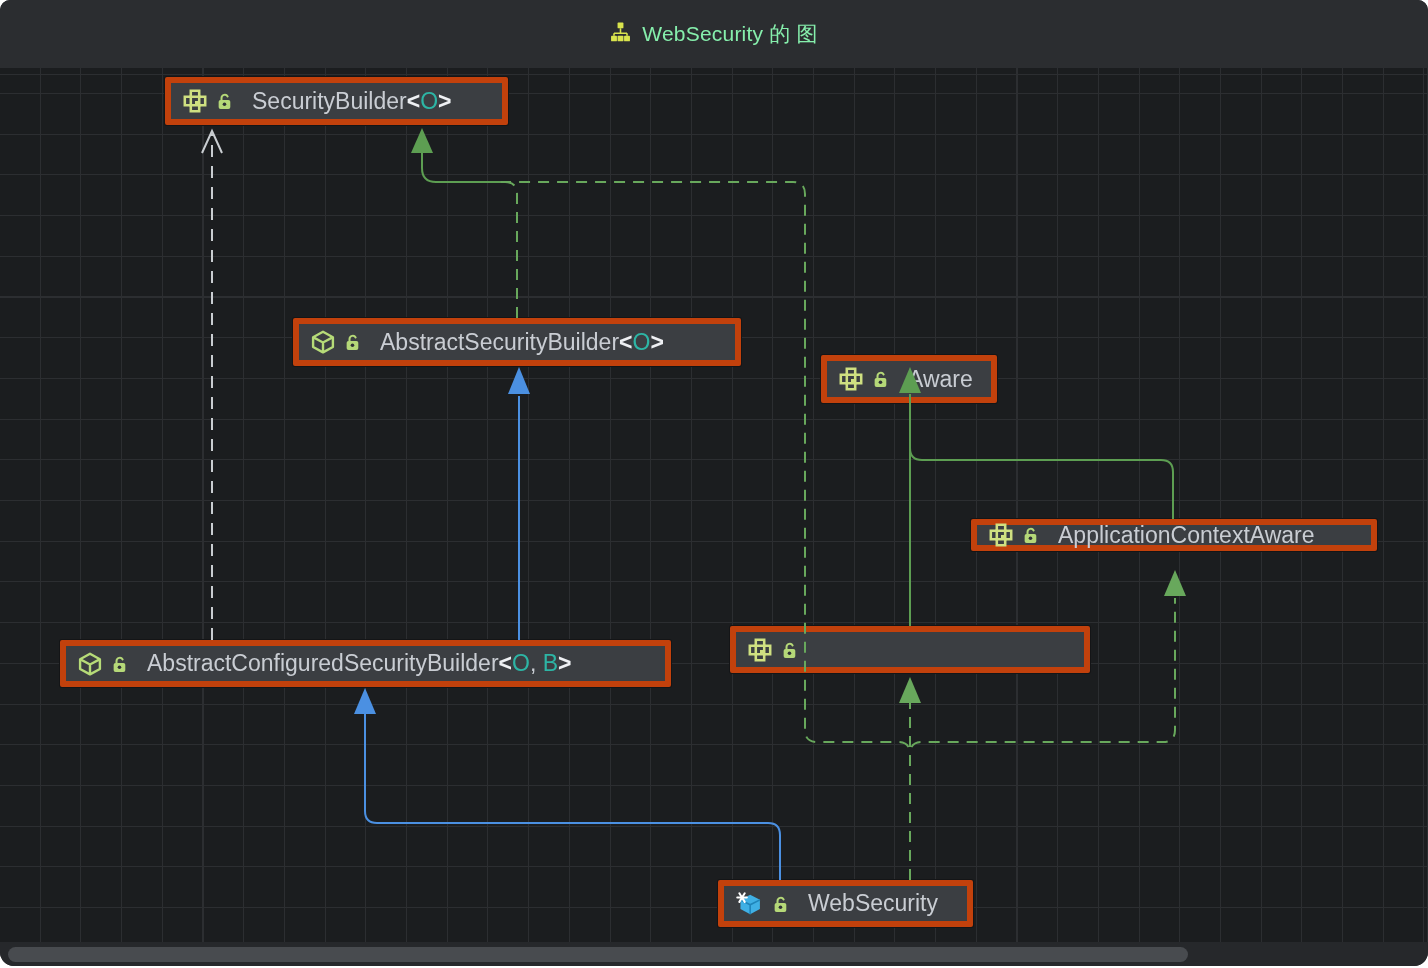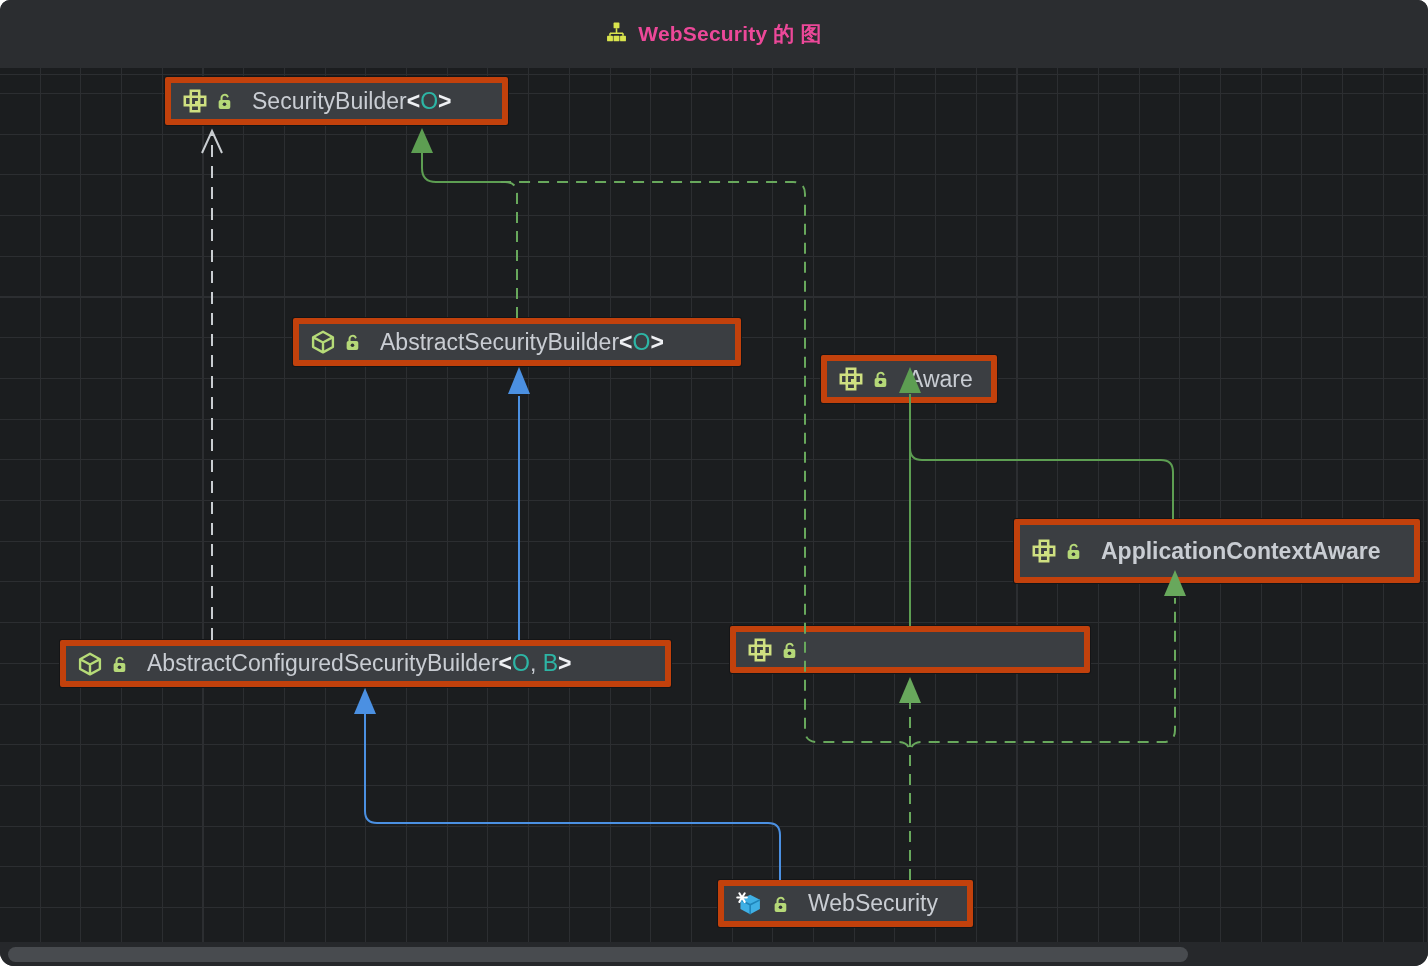--- a/index.html
+++ b/index.html
@@ -2,21 +2,21 @@
 <html><head>
 <meta charset="utf-8">
 <style>
   html,body{margin:0;padding:0;background:#ffffff;width:1428px;height:968px;overflow:hidden;
     font-family:"Liberation Sans","DejaVu Sans",sans-serif;}
   .window{position:relative;width:1428px;height:966px;background:#2b2d30;
     border-radius:10px 10px 14px 14px;overflow:hidden;}
   
   .titlebar{position:absolute;left:0;top:0;right:0;height:68px;background:#2b2d30;
     display:flex;align-items:center;justify-content:center;gap:11px;z-index:5;}
-  .titlebar .t{color:#ec4899;font-size:21px;font-weight:700;letter-spacing:.2px;}
+  .titlebar .t{color:#86efac;font-size:21px;font-weight:400;letter-spacing:.2px;}
   
   .canvas{position:absolute;left:0;right:0;top:68px;bottom:24px;background-color:#1b1d1f;
     background-image:
       repeating-linear-gradient(to right, #2c2e31 0 1px, transparent 1px 40.7px),
       repeating-linear-gradient(to bottom, #2c2e31 0 1px, transparent 1px 40.7px);
     background-position:-1px 25px;z-index:1;}
   .watermark{position:absolute;left:22px;top:892px;font-size:24px;font-weight:600;
     color:#45484d;z-index:2;letter-spacing:.3px;}
   
   .layer{position:absolute;inset:0;z-index:3;}
@@ -94,21 +94,21 @@
         </span>
         <span class="icon lock">
           <svg width="16" height="18" viewBox="0 0 15 17">
             <rect x="1.5" y="7.5" width="11" height="8.5" rx="1.8" fill="#b5d878"></rect>
             <circle cx="7" cy="11.5" r="1.7" fill="#2f3236"></circle>
             <path d="M4.2 7.5 V5.6 A3.1 3.1 0 0 1 10 4.2" fill="none" stroke="#b5d878" stroke-width="1.9" stroke-linecap="round"></path>
           </svg>
         </span>
         <span class="lbl">Aware</span>
       </div>
-      <div class="node" style="left: 1014px; top: 519px; width: 406px; height: 64px; font-weight: bold;">
+      <div class="node" style="left: 971px; top: 519px; width: 406px; height: 32px;">
         <span class="icon kind">
           <svg width="24" height="24" viewBox="0 0 16 16">
             <path d="M5.2 1.2 h5.6 v4 h4 v5.6 h-4 v4 H5.2 v-4 h-4 V5.2 h4 Z" fill="none" stroke="#cfe081" stroke-width="1.7"></path>
             <path d="M5.2 5.2 h5.6 v5.6 H5.2 Z" fill="none" stroke="#cfe081" stroke-width="1.7"></path>
             <rect x="8" y="8" width="2.9" height="2.9" fill="#cfe081"></rect>
           </svg>
         </span>
         <span class="icon lock">
           <svg width="16" height="18" viewBox="0 0 15 17">
             <rect x="1.5" y="7.5" width="11" height="8.5" rx="1.8" fill="#b5d878"></rect>

